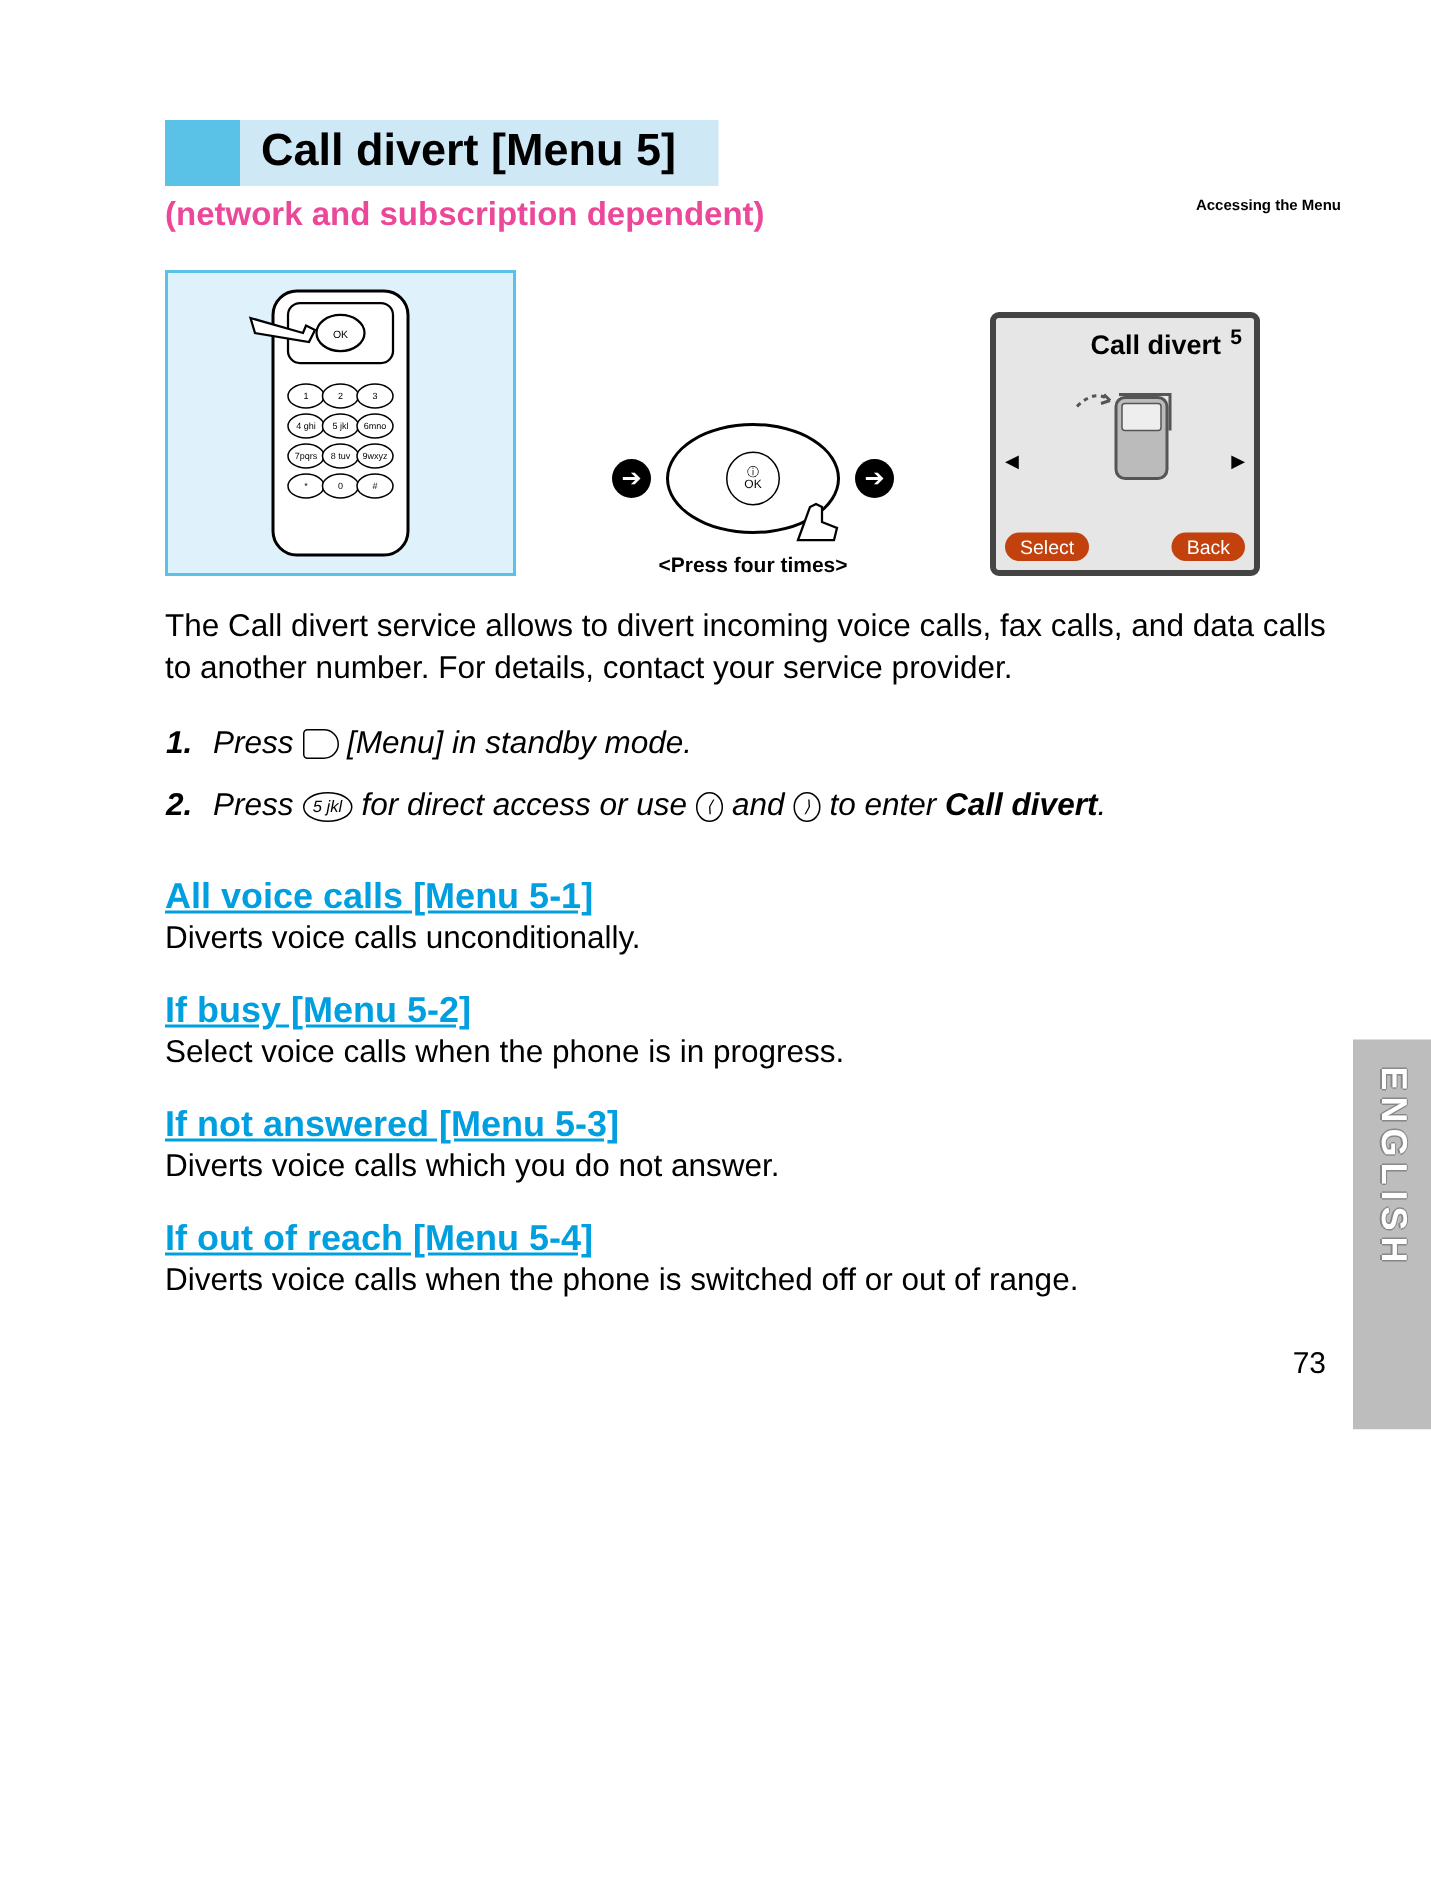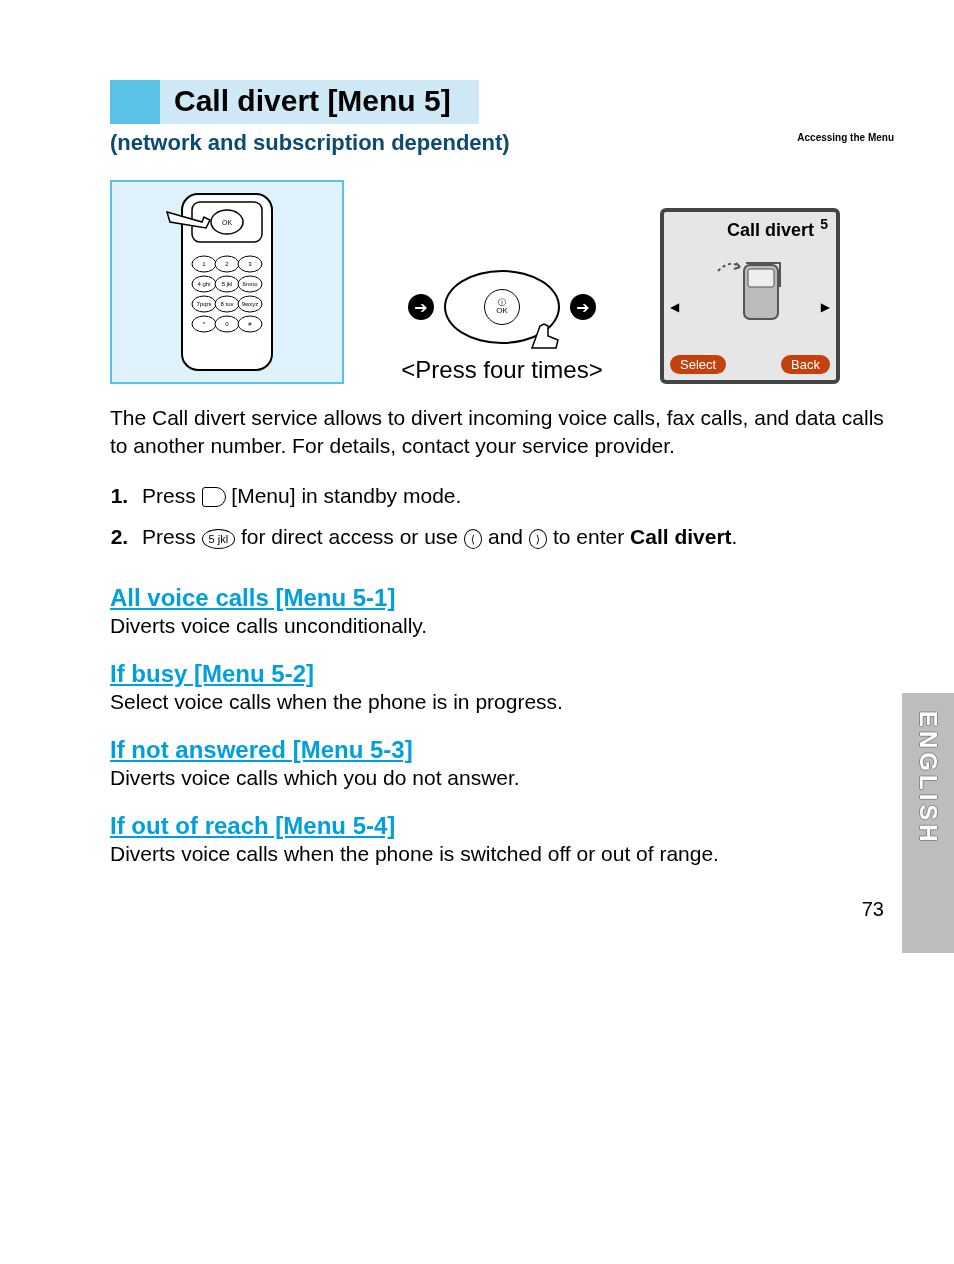--- a/index.html
+++ b/index.html
@@ -1,41 +1,41 @@
 <!DOCTYPE html>
 <html><head>
 <meta charset="utf-8">
 <style>
   html,body{margin:0;padding:0;background:#fff;font-family:Arial,Helvetica,sans-serif;color:#000;}
   .page{width:954px;height:953px;position:relative;box-sizing:border-box;padding:80px 60px 0 110px;}
   .title-bar{display:flex;align-items:stretch;margin-bottom:6px;}
   .title-box{background:#5bc2e7;width:50px;height:44px;margin-right:0;}
   .title-text{background:#cfe8f5;flex:0 0 auto;padding:4px 28px 4px 14px;font-size:30px;font-weight:bold;}
   .sub-row{display:flex;justify-content:space-between;align-items:flex-start;margin-top:4px;}
-  .subtitle{color:#0c4a6e;font-weight:bold;font-size:22px;}
+  .subtitle{color:#ec4899;font-weight:bold;font-size:22px;}
   .access{font-weight:bold;font-size:10px;padding-top:2px;}
   .illus-row{display:flex;align-items:flex-end;gap:28px;margin-top:24px;margin-bottom:20px;}
   .phone-box{border:2px solid #5bc2e7;background:#dff1fa;width:230px;height:200px;display:flex;align-items:center;justify-content:center;}
   .phone-svg{width:130px;height:180px;}
   .mid-col{display:flex;flex-direction:column;align-items:center;width:260px;}
   .mid-top{display:flex;align-items:center;gap:10px;}
   .arrow-circ{width:26px;height:26px;background:#000;border-radius:50%;display:flex;align-items:center;justify-content:center;color:#fff;font-size:16px;}
   .nav-pad{border:2px solid #000;border-radius:50%;width:112px;height:70px;position:relative;display:flex;align-items:center;justify-content:center;}
   .nav-inner{border:1.5px solid #000;border-radius:50%;width:34px;height:34px;display:flex;flex-direction:column;align-items:center;justify-content:center;font-size:8px;line-height:8px;}
-  .press-label{font-weight:normal;font-size:24px;margin-top:12px;text-align:right;}
+  .press-label{font-weight:bold;font-size:14px;margin-top:12px;text-align:right;}
   .screen-box{border:4px solid #444;background:#e6e6e6;width:180px;height:176px;border-radius:6px;position:relative;box-sizing:border-box;padding:8px;}
   .screen-title{font-weight:bold;font-size:18px;text-align:right;padding-right:14px;}
   .screen-num{position:absolute;top:4px;right:8px;font-weight:bold;font-size:14px;}
   .screen-icon{margin:10px auto 0;width:80px;height:82px;display:flex;align-items:center;justify-content:center;}
   .screen-arrows{position:absolute;top:88px;left:6px;right:6px;display:flex;justify-content:space-between;font-size:12px;}
   .screen-btns{position:absolute;bottom:6px;left:6px;right:6px;display:flex;justify-content:space-between;}
   .soft-btn{background:#c2410c;color:#fff;font-size:13px;padding:2px 10px;border-radius:10px;}
   .body-text{font-size:21px;line-height:1.35;margin:14px 0 18px;}
   .steps{font-size:21px;line-height:1.6;padding-left:24px;margin:0 0 30px;}
-  .steps li{margin-bottom:8px;padding-left:8px;}
+  .steps li{margin-bottom:8px;padding-left:8px;font-style:italic;}
   .steps li::marker{font-weight:bold;}
   .inline-icon{display:inline-block;vertical-align:middle;border:1.5px solid #000;border-radius:50%;height:18px;padding:0 6px;font-size:11px;line-height:18px;}
   .inline-menu{display:inline-block;vertical-align:middle;width:22px;height:18px;border:1.5px solid #000;border-radius:3px 10px 10px 3px;}
   .section-h{color:#009fdf;font-weight:bold;font-size:24px;text-decoration:underline;text-decoration-color:#009fdf;margin:22px 0 2px;}
   .section-p{font-size:21px;margin:2px 0 0;}
   .side-tab{position:absolute;right:0;bottom:0;width:52px;height:260px;background:#bdbdbd;display:flex;align-items:flex-start;justify-content:center;padding-top:18px;box-sizing:border-box;}
   .side-text{writing-mode:vertical-rl;font-family:Arial,Helvetica,sans-serif;font-weight:bold;font-size:24px;letter-spacing:4px;color:#fff;text-shadow:-1px 0 #888,1px 0 #888,0 -1px #888,0 1px #888;}
   .page-num{position:absolute;right:70px;bottom:32px;font-size:20px;}
 </style>
 </head>

